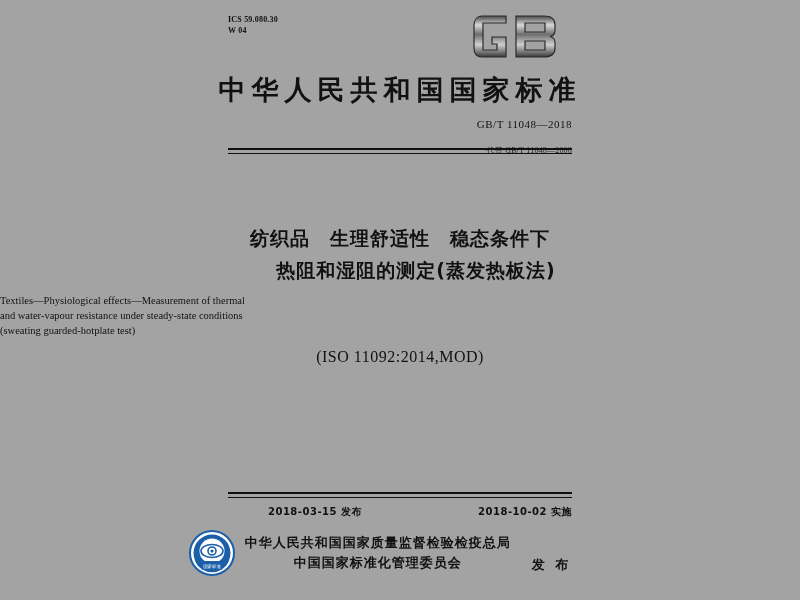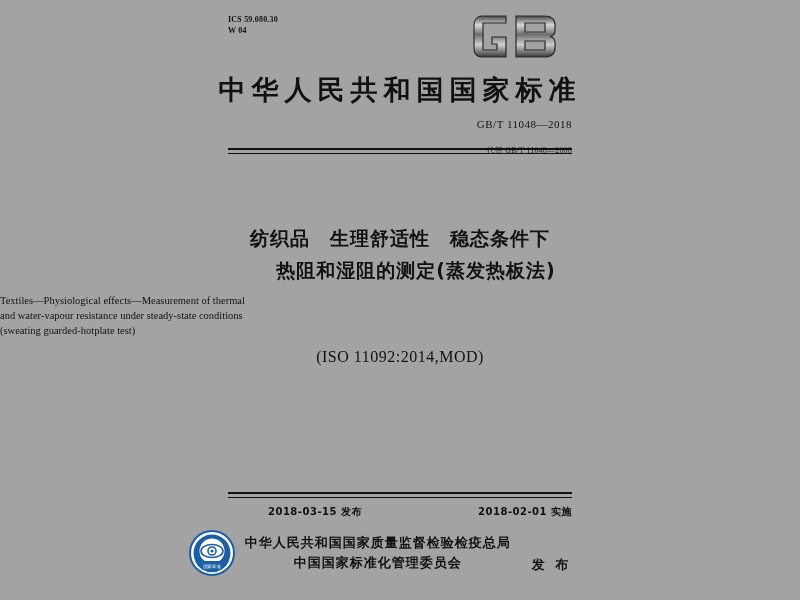--- a/index.html
+++ b/index.html
@@ -245,21 +245,21 @@
     <div>and water-vapour resistance under steady-state conditions</div>
     <div>(sweating guarded-hotplate test)</div>
   </div>
 
   <div class="iso-line">(ISO 11092:2014,MOD)</div>
 
   <div class="rule rule-bottom-thick"></div>
   <div class="rule rule-bottom-thin"></div>
 
   <div class="date-left">2018-03-15 发布</div>
-  <div class="date-right">2018-02-01 实施</div>
+  <div class="date-right">2018-10-02 实施</div>
 
   <div class="issuer">
     <div class="emblem">
       <svg viewBox="0 0 46 46" width="46" height="46" xmlns="http://www.w3.org/2000/svg">
         <circle cx="23" cy="23" r="22" fill="#ffffff" stroke="#1b5fa8" stroke-width="2"></circle>
         <circle cx="23" cy="23" r="18.5" fill="#1b5fa8"></circle>
         <circle cx="23" cy="21" r="12.5" fill="#ffffff"></circle>
         <ellipse cx="23" cy="21" rx="11" ry="6.5" fill="none" stroke="#1b5fa8" stroke-width="1.6"></ellipse>
         <circle cx="23" cy="21" r="4" fill="none" stroke="#1b5fa8" stroke-width="1.6"></circle>
         <circle cx="23" cy="21" r="1.6" fill="#1b5fa8"></circle>

